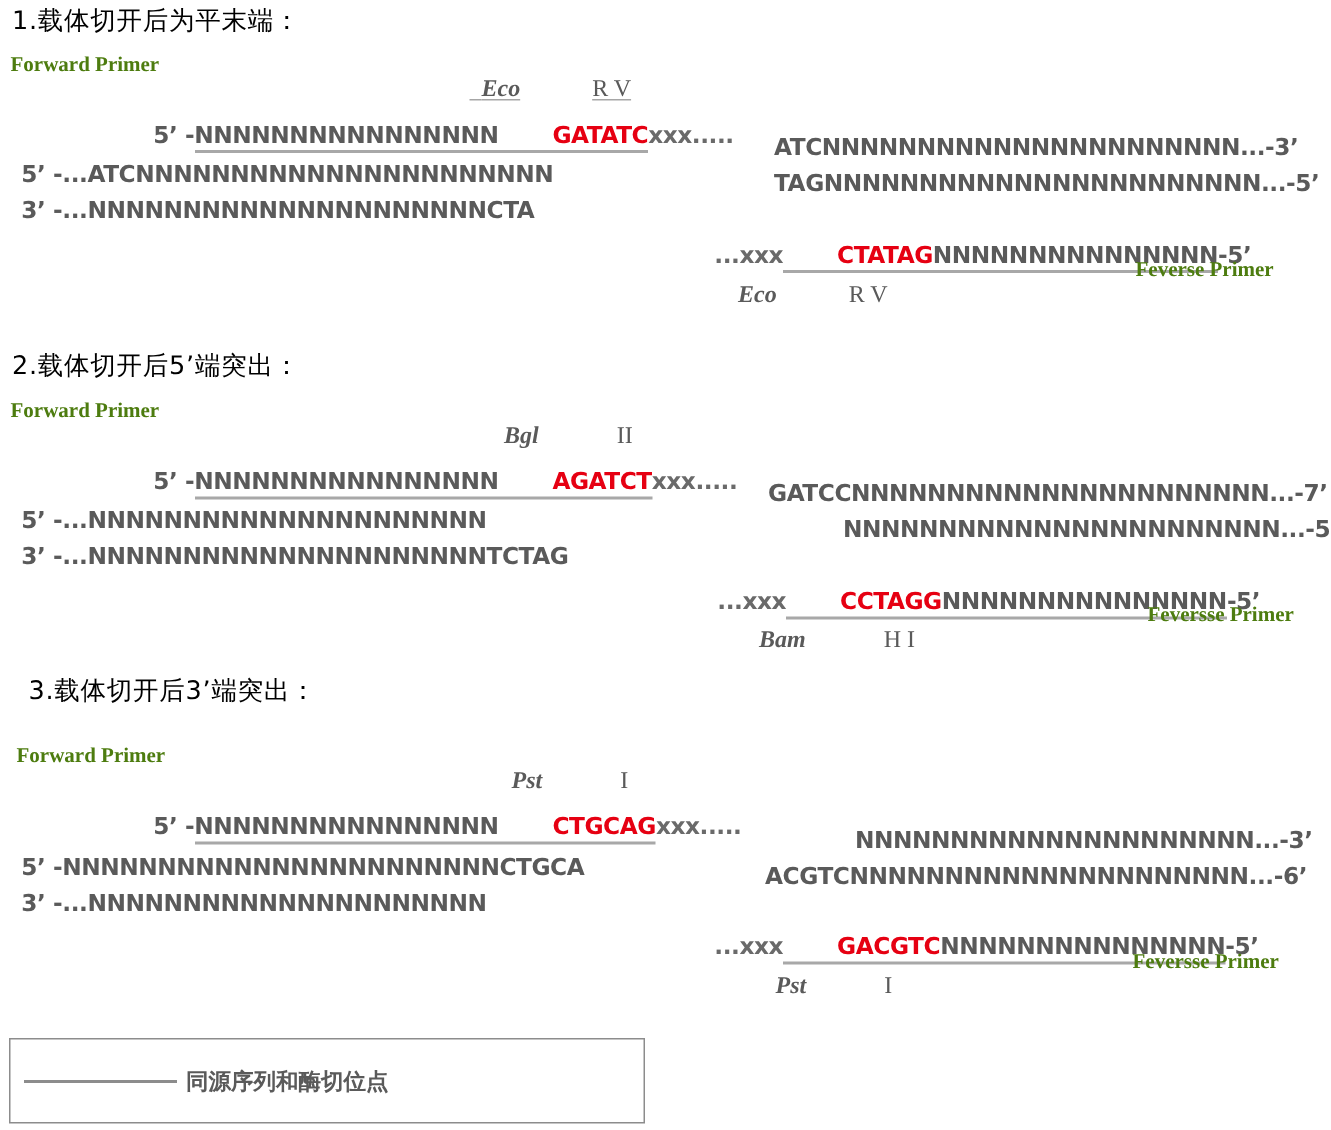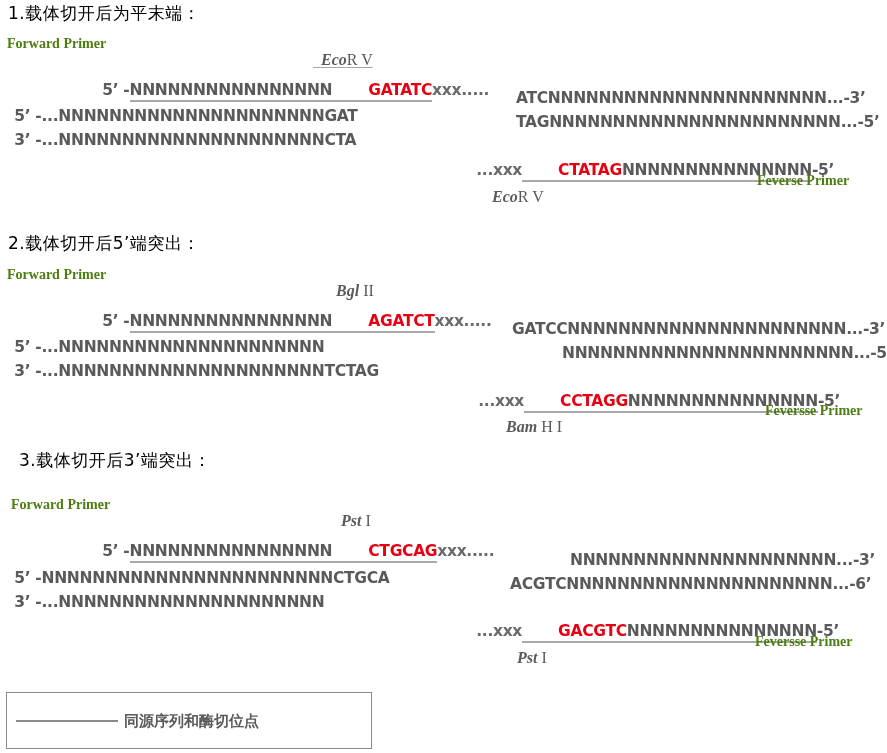--- a/index.html
+++ b/index.html
@@ -39,20 +39,21 @@
     font-size: 16px;
     color: #5a5a5a;
   }
   .enzyme .it {
     font-style: italic;
     font-weight: bold;
   }
   .enzyme .up {
     font-style: normal;
     font-weight: normal;
+    margin-left: 48px;
   }
   .enzyme.underlined {
     text-decoration: underline;
     text-decoration-color: #a6a6a6;
     text-underline-offset: 2px;
   }
 
   
   .seq {
     font-family: "DejaVu Sans", sans-serif;
@@ -105,21 +106,21 @@
 
 <div class="abs enzyme underlined" style="left:313px; top:33px;">
   <span class="it">Eco</span><span class="up">R V</span>
 </div>
 
 <div class="abs seq" style="left:92px; top:63px;">
   <span>5’ -</span><span class="ul"><span>NNNNNNNNNNNNNNNN</span><span class="red">GATATC</span></span><span class="plain">xxx.....</span>
 </div>
 
 <div class="abs seq" style="left:4px; top:89px;">
-  <span>5’ -...</span><span>NNNNNNNNNNNNNNNNNNNNNGAT</span>
+  <span>5’ -...</span><span>ATCNNNNNNNNNNNNNNNNNNNNNN</span>
 </div>
 <div class="abs seq" style="left:516px; top:89px;">ATCNNNNNNNNNNNNNNNNNNNNNN...-3’</div>
 
 <div class="abs seq" style="left:4px; top:113px;">
   <span>3’ -...</span><span>NNNNNNNNNNNNNNNNNNNNNCTA</span>
 </div>
 <div class="abs seq" style="left:516px; top:113px;">TAGNNNNNNNNNNNNNNNNNNNNNNN...-5’</div>
 
 <div class="abs seq" style="left:466px; top:143px;">
   <span class="plain">...xxx</span><span class="ul"><span class="red">CTATAG</span><span>NNNNNNNNNNNNNNN</span></span><span>-5’</span>
@@ -139,21 +140,21 @@
   <span class="it">Bgl</span><span class="up"> II</span>
 </div>
 
 <div class="abs seq" style="left:92px; top:294px;">
   <span>5’ -</span><span class="ul"><span>NNNNNNNNNNNNNNNN</span><span class="red">AGATCT</span></span><span class="plain">xxx.....</span>
 </div>
 
 <div class="abs seq" style="left:4px; top:320px;">
   <span>5’ -...</span><span>NNNNNNNNNNNNNNNNNNNNN</span>
 </div>
-<div class="abs seq" style="left:512px; top:320px;">GATCCNNNNNNNNNNNNNNNNNNNNNN...-3’</div>
+<div class="abs seq" style="left:512px; top:320px;">GATCCNNNNNNNNNNNNNNNNNNNNNN...-7’</div>
 
 <div class="abs seq" style="left:4px; top:344px;">
   <span>3’ -...</span><span>NNNNNNNNNNNNNNNNNNNNNTCTAG</span>
 </div>
 <div class="abs seq" style="left:562px; top:344px;">NNNNNNNNNNNNNNNNNNNNNNN...-5’</div>
 
 <div class="abs seq" style="left:468px; top:374px;">
   <span class="plain">...xxx</span><span class="ul"><span class="red">CCTAGG</span><span>NNNNNNNNNNNNNNN</span></span><span>-5’</span>
 </div>
 
@@ -188,17 +189,17 @@
 <div class="abs seq" style="left:466px; top:604px;">
   <span class="plain">...xxx</span><span class="ul"><span class="red">GACGTC</span><span>NNNNNNNNNNNNNNN</span></span><span>-5’</span>
 </div>
 
 <div class="abs enzyme" style="left:509px; top:631px;">
   <span class="it">Pst</span><span class="up"> I</span>
 </div>
 
 <div class="abs primer-label" style="left:755px; top:634px;">Feversse Primer</div>
 
-<div class="legend-box" style="left:6px; top:692px; width:366px; height:57px;">
+<div class="legend-box" style="left:6px; top:692px; width:424px; height:57px;">
   <div class="legend-line" style="left:9px; top:27px; width:102px;"></div>
 
   <div class="legend-text overlay" style="left:117px; top:19px;">同源序列和酶切位点</div>
 </div>
 
 </body></html>

